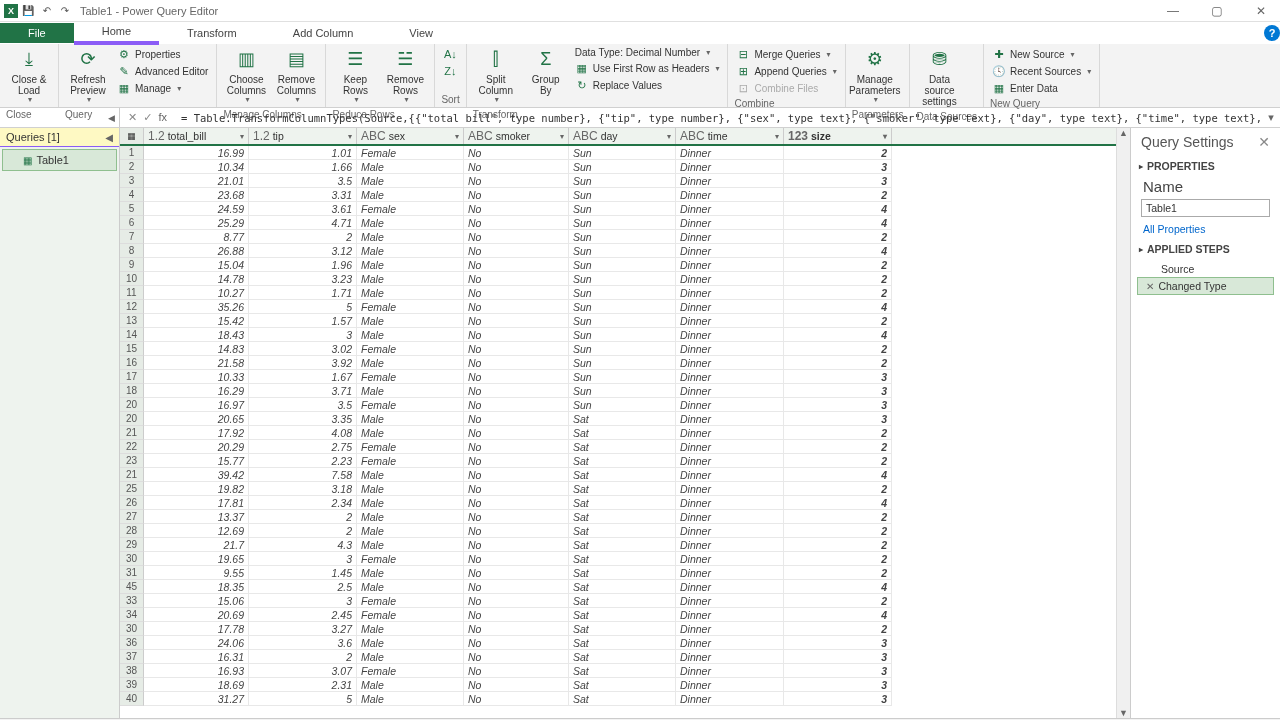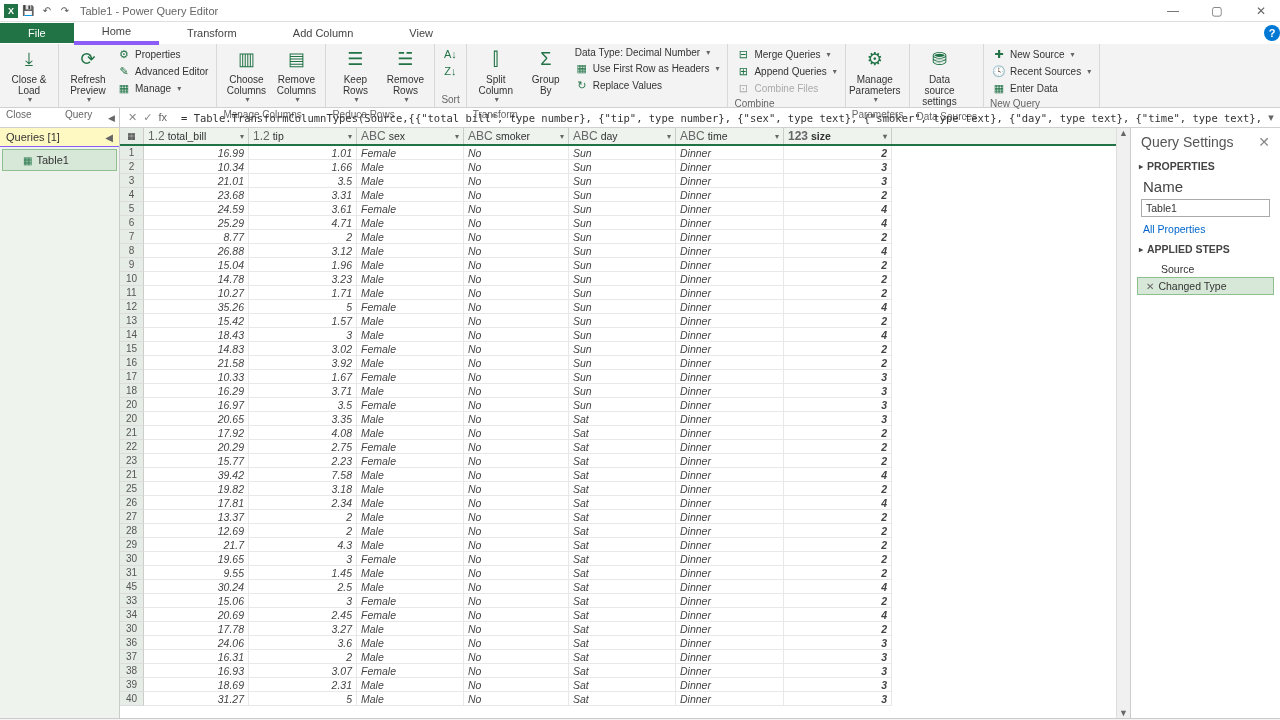--- a/index.html
+++ b/index.html
@@ -660,21 +660,21 @@
           <div class="cell num col-bill">9.55</div>
           <div class="cell num col-tip">1.45</div>
           <div class="cell txt col-sex">Male</div>
           <div class="cell txt col-smoker">No</div>
           <div class="cell txt col-day">Sat</div>
           <div class="cell txt col-time">Dinner</div>
           <div class="cell num col-size">2</div>
         </div>
         <div class="grid-row">
           <div class="rowhdr">45</div>
-          <div class="cell num col-bill">30.24</div>
+          <div class="cell num col-bill">18.35</div>
           <div class="cell num col-tip">2.5</div>
           <div class="cell txt col-sex">Male</div>
           <div class="cell txt col-smoker">No</div>
           <div class="cell txt col-day">Sat</div>
           <div class="cell txt col-time">Dinner</div>
           <div class="cell num col-size">4</div>
         </div>
         <div class="grid-row">
           <div class="rowhdr">33</div>
           <div class="cell num col-bill">15.06</div>

